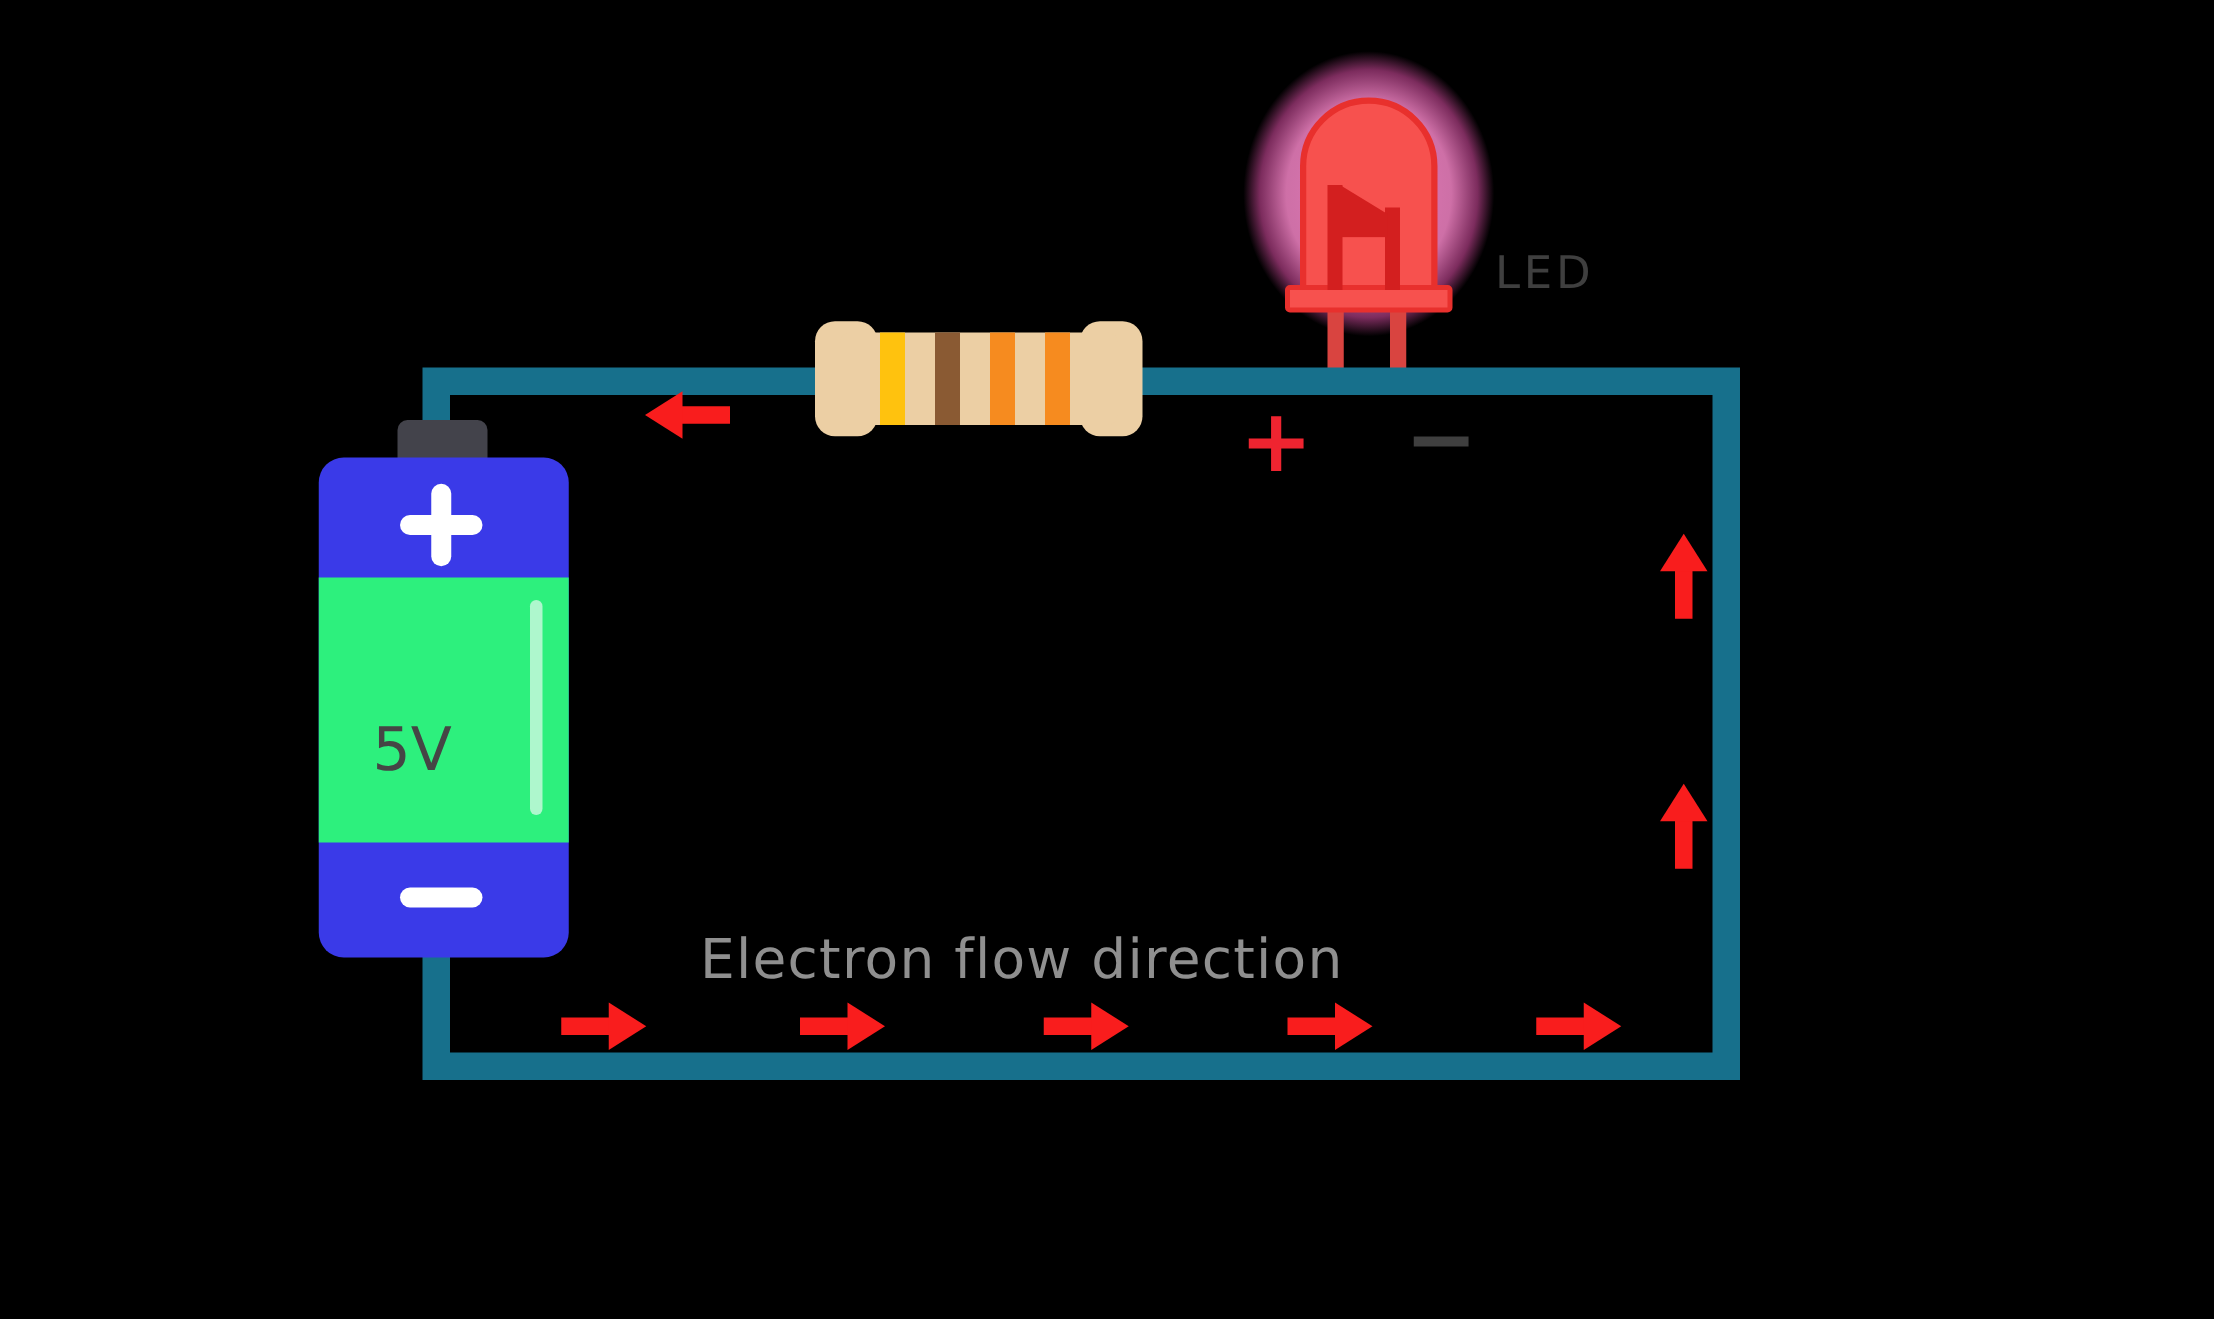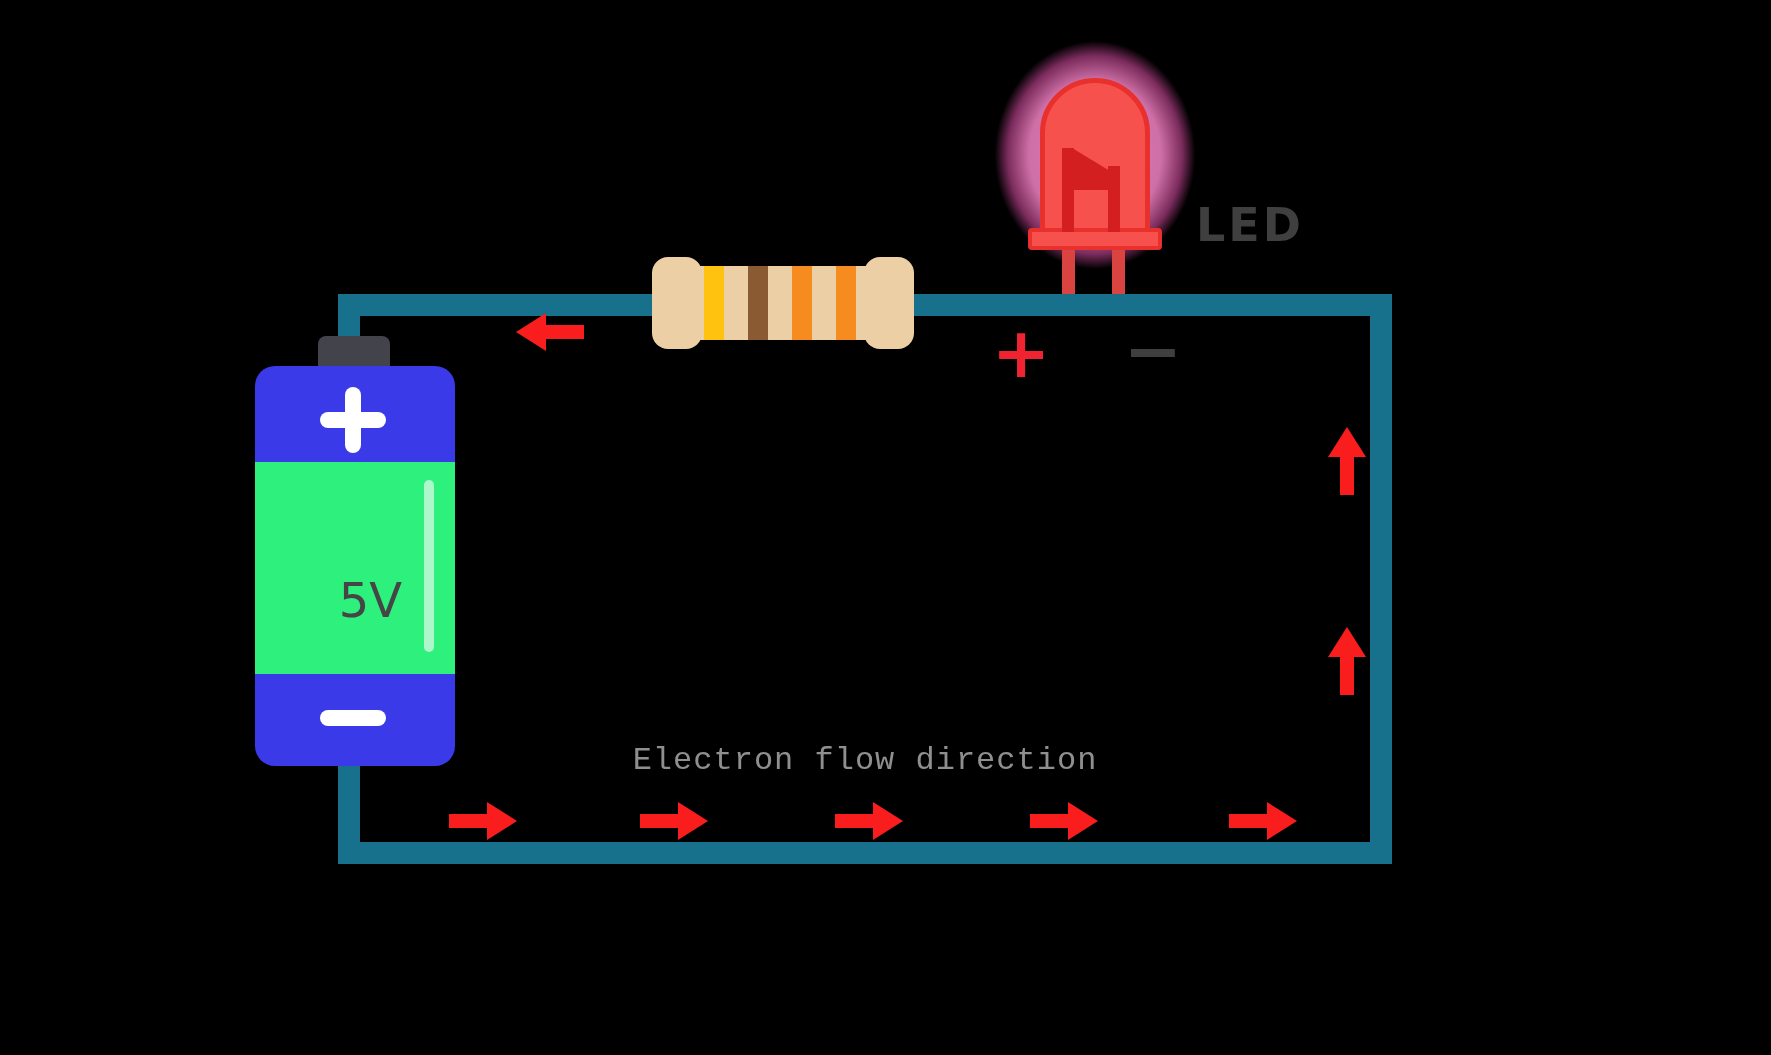--- a/index.html
+++ b/index.html
@@ -29,21 +29,21 @@
   .battery-green { position:absolute; left:255px; top:462px; width:200px; height:212px;
     background:var(--battery_green); z-index:2; }
   .battery-highlight { position:absolute; left:424px; top:480px; width:10px; height:172px;
     background:#aef7cd; border-radius:6px; z-index:2; }
   .batt-plus-h { position:absolute; left:320px; top:412px; width:66px; height:16px;
     background:#fff; border-radius:8px; z-index:3; }
   .batt-plus-v { position:absolute; left:345px; top:387px; width:16px; height:66px;
     background:#fff; border-radius:8px; z-index:3; }
   .batt-minus { position:absolute; left:320px; top:710px; width:66px; height:16px;
     background:#fff; border-radius:8px; z-index:3; }
-  .label-voltage { position:absolute; left:298px; top:572px; width:104px; text-align:right;
+  .label-voltage { position:absolute; left:298px; top:572px; width:104px; text-align:left;
     font-size:48px; color:#454545; z-index:3; }
 
   
   .resistor-cap { position:absolute; top:257px; width:50px; height:92px;
     background:var(--resistor_body); border-radius:16px; z-index:2; }
   .resistor-cap.left { left:652px; }
   .resistor-cap.right { left:864px; }
   .resistor-mid { position:absolute; left:672px; top:266px; width:222px; height:74px;
     background:var(--resistor_body); border-radius:8px; z-index:2; }
   .resistor-band { position:absolute; top:266px; width:20px; height:74px; z-index:2; }
@@ -69,39 +69,39 @@
     background:var(--led_internal); z-index:2; }
   .led-post-right { position:absolute; left:1108px; top:166px; width:12px; height:66px;
     background:var(--led_internal); z-index:2; }
   .led-die { position:absolute; left:1072px; top:148px; width:38px; height:42px;
     background:var(--led_internal); z-index:2;
     clip-path:polygon(0 0, 100% 55%, 100% 100%, 0 100%); }
   .led-leg { position:absolute; top:240px; width:13px; height:62px;
     background:#d94440; z-index:0; }
   .led-leg.left { left:1062px; }
   .led-leg.right { left:1112px; }
-  .label-led { position:absolute; left:1196px; top:198px; font-size:46px;
-    color:var(--text_dark); letter-spacing:3px; z-index:4;font-weight:bold; }
+  .label-led { position:absolute; left:1196px; top:198px; font-size:36px;
+    color:var(--text_dark); letter-spacing:3px; z-index:4; }
   .label-plus { position:absolute; left:990px; top:312px; width:62px; text-align:center;
     font-size:70px; font-weight:bold; color:var(--plus_red); z-index:4; }
   .label-minus { position:absolute; left:1122px; top:310px; width:62px; text-align:center;
     font-size:70px; font-weight:bold; color:var(--text_dark); z-index:4; }
 
   
   .arrow { position:absolute; width:70px; height:38px; z-index:3; }
   .arrow .shaft { position:absolute; left:2px; top:12px; width:40px; height:14px;
     background:var(--arrow); }
   .arrow .head { position:absolute; left:40px; top:0; width:0; height:0;
     border-top:19px solid transparent; border-bottom:19px solid transparent;
     border-left:30px solid var(--arrow); }
   .dir-left { transform:rotate(180deg); }
   .dir-up { transform:rotate(-90deg); }
 
-  .label-flow { position:absolute; left:560px; top:742px; width:610px; text-align:center;
-    font-size:32px; color:var(--text_gray); letter-spacing:1px; z-index:2;font-family:Liberation Mono, monospace; }
+  .label-flow { position:absolute; left:560px; top:742px; width:610px; text-align:left;
+    font-size:44px; color:var(--text_gray); letter-spacing:1px; z-index:2; }
 </style>
 </head>
 <body>
 
 <div id="canvas">
 
   <div class="led-glow"></div>
 
   <div class="led-leg left"></div>
   <div class="led-leg right"></div>

